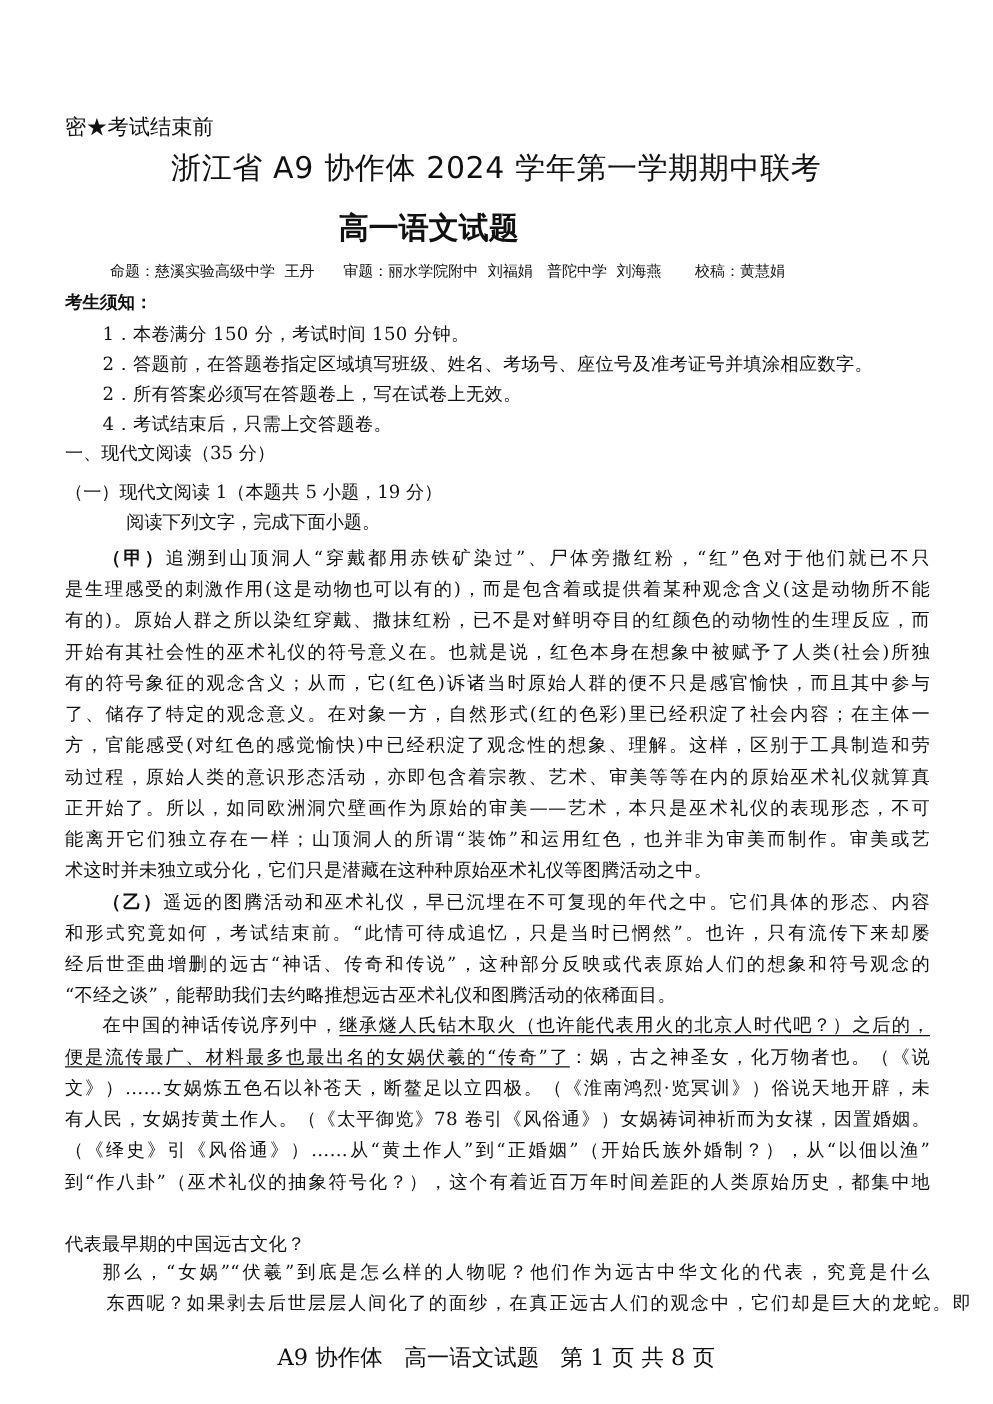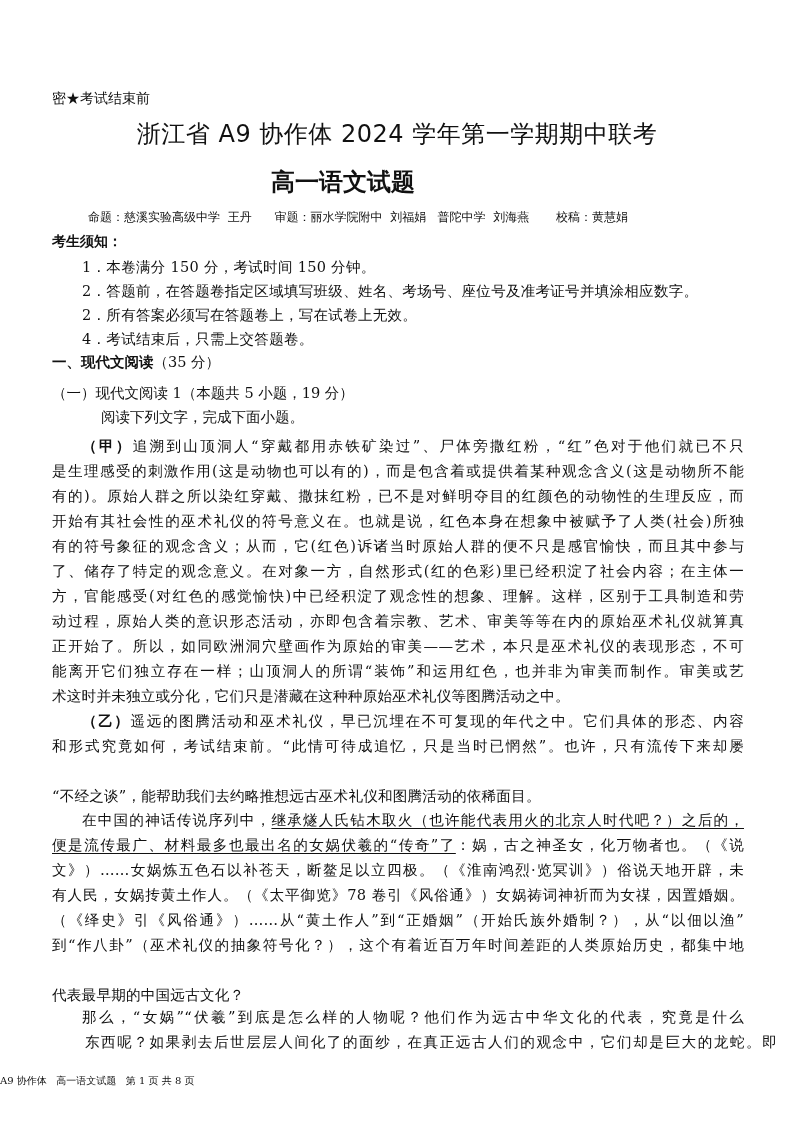--- a/index.html
+++ b/index.html
@@ -2,41 +2,41 @@
 <html><head>
 <meta charset="utf-8">
 <style>
   html, body { margin: 0; padding: 0; background: #ffffff; }
   body {
     width: 794px; height: 1123px; position: relative; overflow: hidden;
     font-family: "DejaVu Serif", "Liberation Serif", serif;
     color: #111111;
   }
   .page { position: absolute; left: 0; top: 0; width: 794px; height: 1123px; }
-  .secret { position: absolute; left: 52px; top: 90px; font-size: 14px; letter-spacing: 0px; }
+  .secret { position: absolute; left: 52px; top: 90px; font-size: 17px; letter-spacing: 0px; }
   .title { position: absolute; left: 0; width: 794px; text-align: center; top: 118px;
            font-family: "DejaVu Sans", "Liberation Sans", sans-serif; font-size: 24px; letter-spacing: 0.5px; }
   .subtitle { position: absolute; left: 0; width: 686px; text-align: center; top: 166px;
               font-family: "DejaVu Sans", "Liberation Sans", sans-serif; font-weight: bold; font-size: 24px; }
   .credits { position: absolute; left: 88px; top: 209px; font-size: 12px; white-space: pre; }
   .notice-h { position: absolute; left: 52px; top: 233px; font-size: 14px; font-weight: bold; }
   .notice-item { position: absolute; left: 82px; font-size: 14.5px; white-space: nowrap; letter-spacing: 0.3px; }
   .sec-h { position: absolute; left: 52px; top: 353px; font-size: 14.5px; }
-  .sec-h b { font-weight: bold; }
+  .sec-h b { font-weight: normal; }
   .sub-h { position: absolute; left: 52px; top: 384px; font-size: 14.5px; }
   .instr { position: absolute; left: 101px; top: 408px; font-size: 14.5px; }
   .para-line {
     position: absolute; left: 52px; width: 692px; font-size: 14.6px; white-space: nowrap;
     text-align: justify; text-align-last: justify; letter-spacing: 0.2px; overflow: hidden;
   }
   .para-line.last { text-align-last: left; }
   .indent { padding-left: 30px; width: 662px; }
   .marker { font-weight: bold; font-family: "DejaVu Sans", "Liberation Sans", sans-serif; }
   .ul { text-decoration: underline; text-underline-offset: 3px; }
-  .footer { position: absolute; left: 0; width: 794px; text-align: left; top: 1051px; font-size: 10px; white-space: pre; }
+  .footer { position: absolute; left: 0; width: 794px; text-align: center; top: 1051px; font-size: 18px; white-space: pre; }
 </style>
 </head>
 <body>
 
 <div class="page">
 
   <div class="secret">密★考试结束前</div>
   <div class="title">浙江省 A9 协作体 2024 学年第一学期期中联考</div>
   <div class="subtitle">高一语文试题</div>
   <div class="credits">命题：慈溪实验高级中学  王丹      审题：丽水学院附中  刘福娟   普陀中学  刘海燕       校稿：黄慧娟</div>
@@ -64,20 +64,21 @@
   <div class="para-line" style="top:587px">方，官能感受(对红色的感觉愉快)中已经积淀了观念性的想象、理解。这样，区别于工具制造和劳</div>
   <div class="para-line" style="top:612px">动过程，原始人类的意识形态活动，亦即包含着宗教、艺术、审美等等在内的原始巫术礼仪就算真</div>
   <div class="para-line" style="top:637px">正开始了。所以，如同欧洲洞穴壁画作为原始的审美——艺术，本只是巫术礼仪的表现形态，不可</div>
   <div class="para-line" style="top:662px">能离开它们独立存在一样；山顶洞人的所谓“装饰”和运用红色，也并非为审美而制作。审美或艺</div>
   <div class="para-line last" style="top:687px">术这时并未独立或分化，它们只是潜藏在这种种原始巫术礼仪等图腾活动之中。</div>
 
   <div class="para-line indent" style="top:712px">
     <span class="marker">（乙）</span><span>遥远的图腾活动和巫术礼仪，早已沉埋在不可复现的年代之中。它们具体的形态、内容</span>
   </div>
   <div class="para-line" style="top:737px">和形式究竟如何，考试结束前。“此情可待成追忆，只是当时已惘然”。也许，只有流传下来却屡</div>
+  <div class="para-line" style="top:762px">经后世歪曲增删的远古“神话、传奇和传说”，这种部分反映或代表原始人们的想象和符号观念的</div>
   <div class="para-line last" style="top:787px">“不经之谈”，能帮助我们去约略推想远古巫术礼仪和图腾活动的依稀面目。</div>
 
   <div class="para-line indent" style="top:811px">
     <span>在中国的神话传说序列中，</span><span class="ul">继承燧人氏钻木取火（也许能代表用火的北京人时代吧？）之后的，</span>
   </div>
   <div class="para-line" style="top:836px">
     <span class="ul">便是流传最广、材料最多也最出名的女娲伏羲的“传奇”了</span><span>：娲，古之神圣女，化万物者也。（《说</span>
   </div>
   <div class="para-line" style="top:861px">文》）……女娲炼五色石以补苍天，断鳌足以立四极。（《淮南鸿烈·览冥训》）俗说天地开辟，未</div>
   <div class="para-line" style="top:886px">有人民，女娲抟黄土作人。（《太平御览》78 卷引《风俗通》）女娲祷词神祈而为女禖，因置婚姻。</div>

